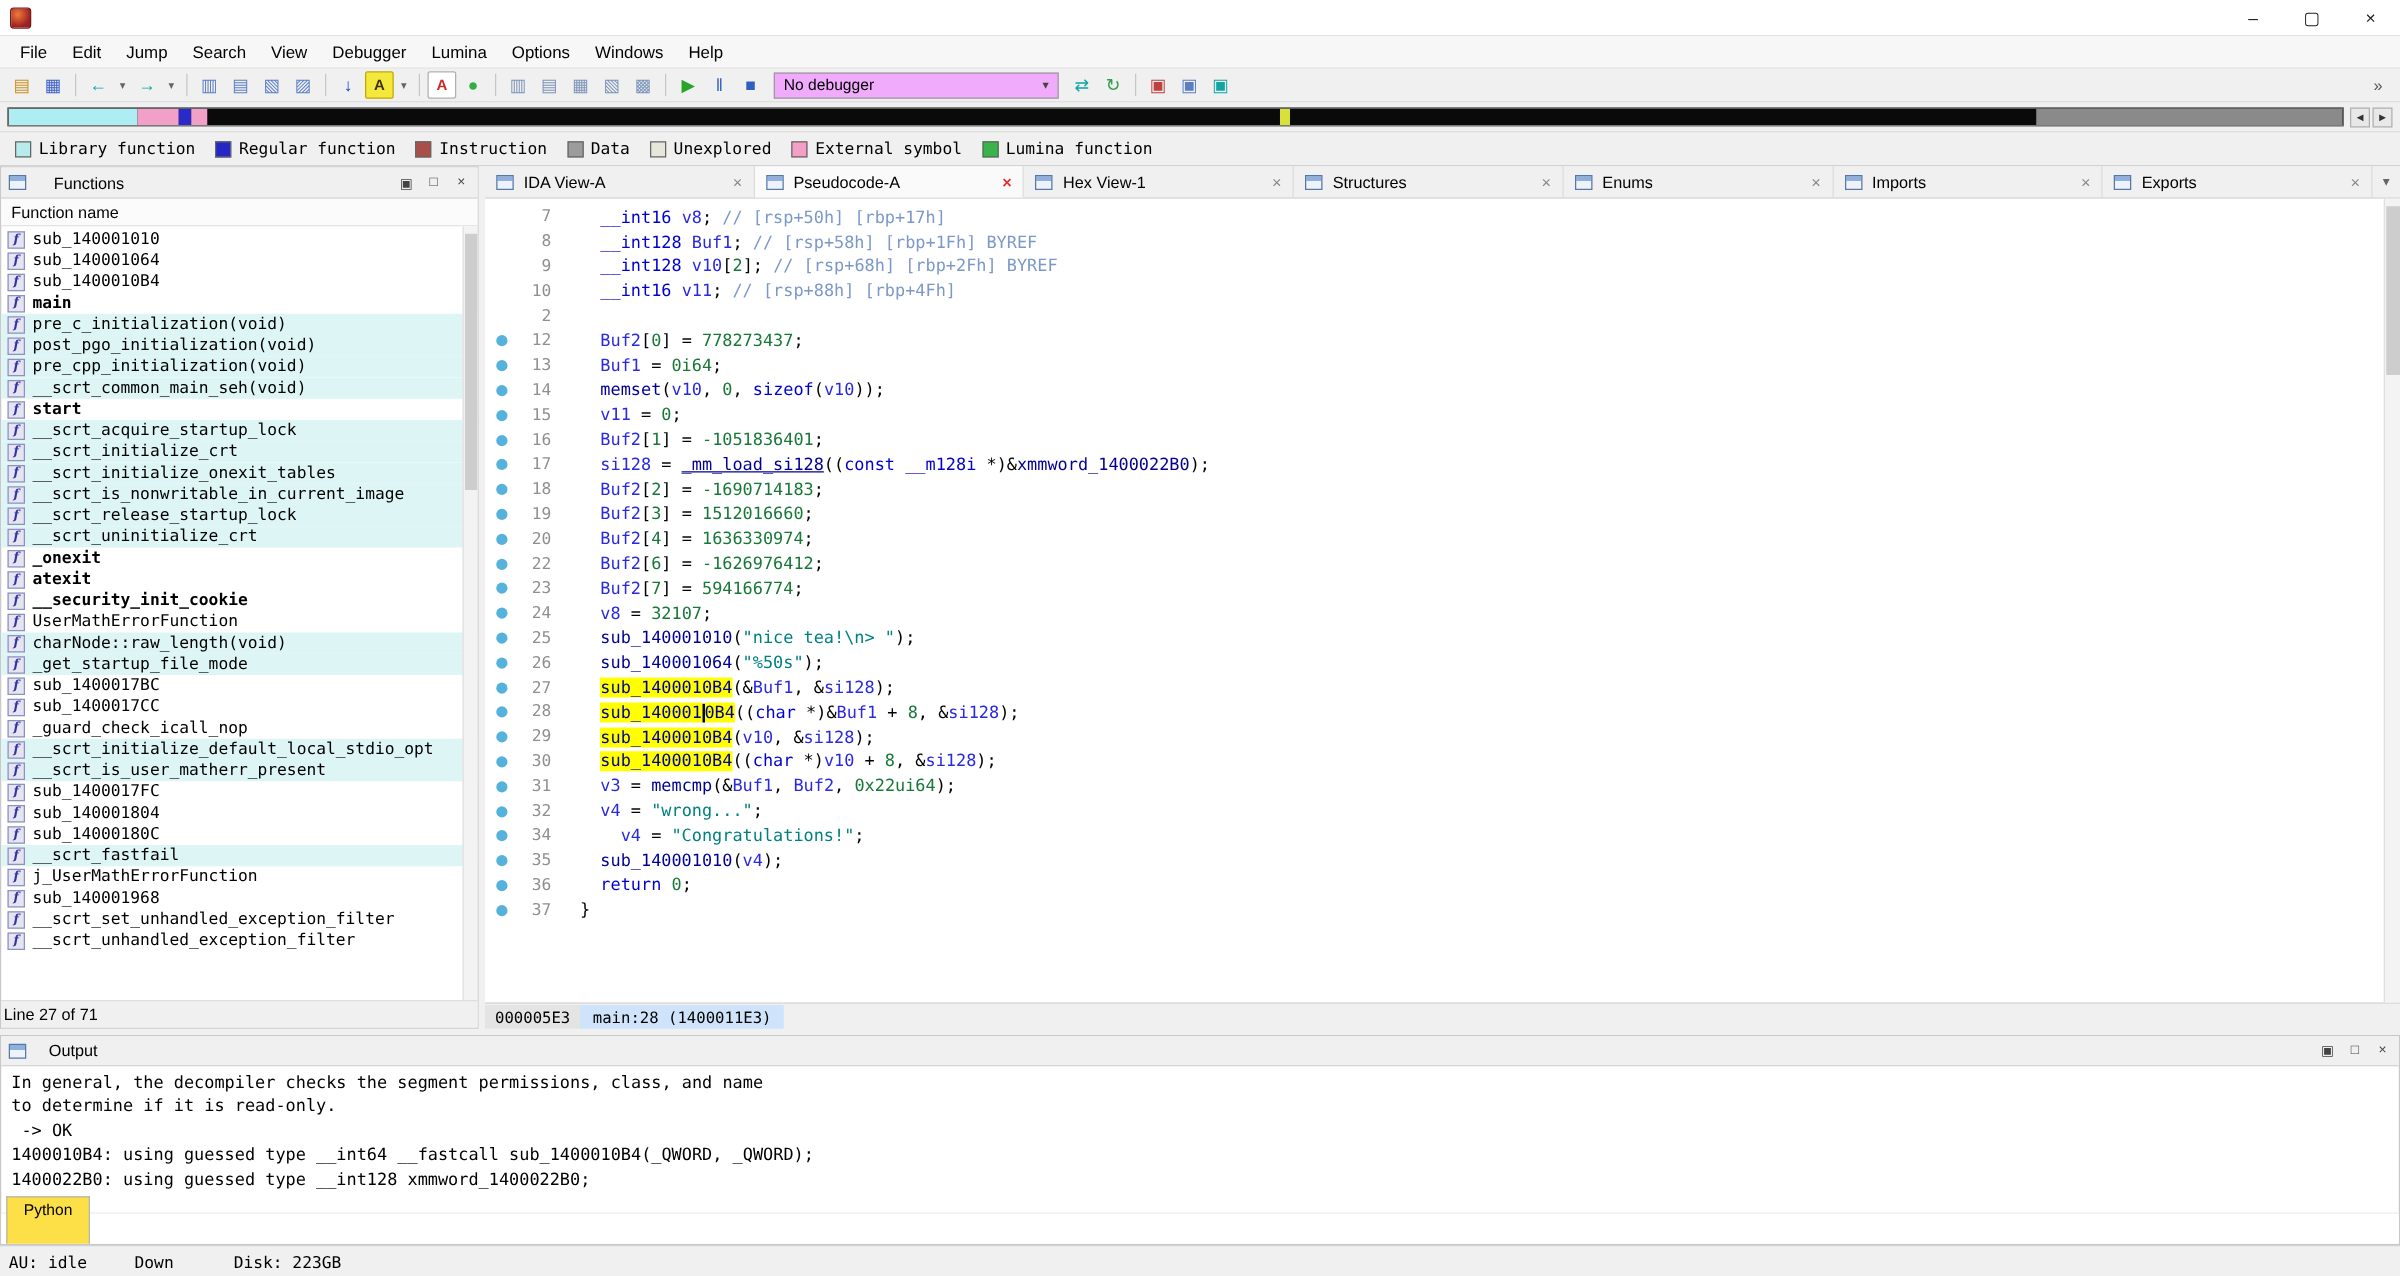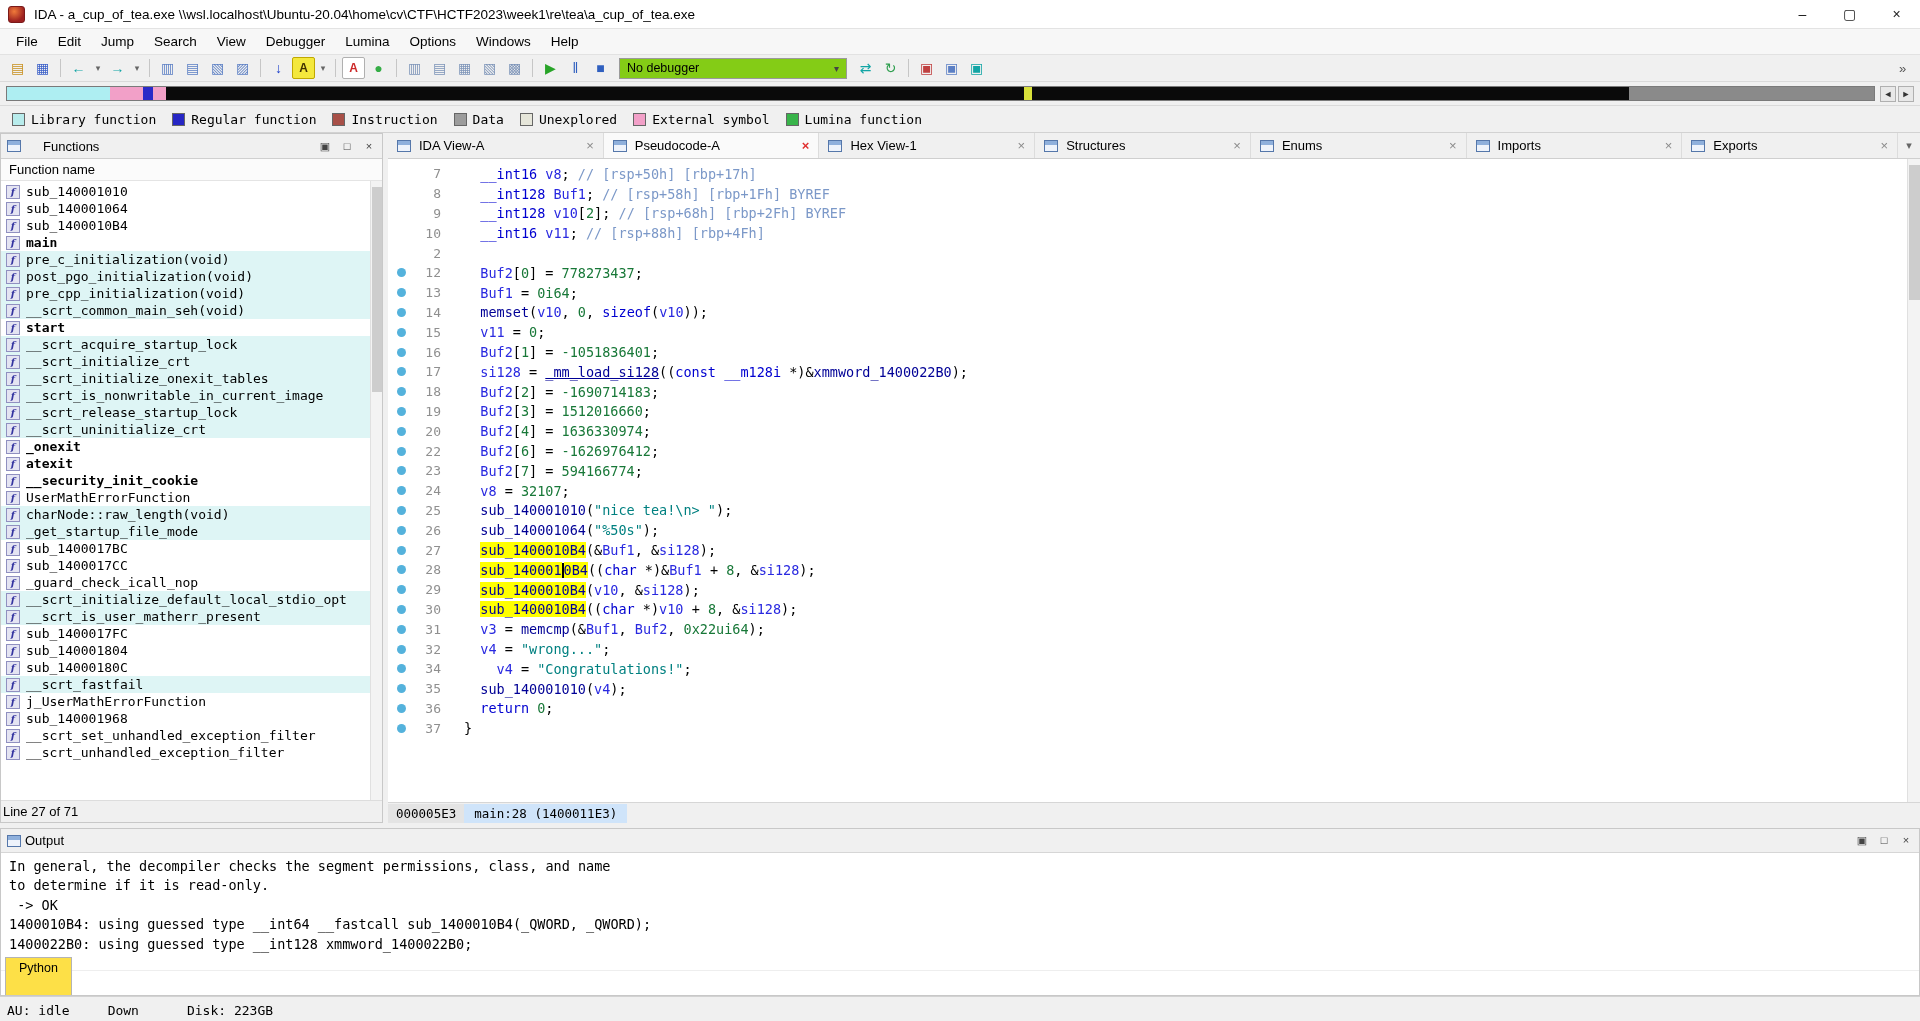--- a/index.html
+++ b/index.html
@@ -21,21 +21,21 @@
   
   .menubar { height:26px; background:#f7f7f7; display:flex; align-items:center; padding-left:6px; border-bottom:1px solid #e2e2e2; }
   .menu-item { padding:3px 10px; font-size:13.5px; }
 
   
   .toolbar { height:27px; background:#f0f0f0; display:flex; align-items:center; padding-left:5px; border-bottom:1px solid #dadada; }
   .tb-btn { min-width:23px; height:22px; display:flex; align-items:center; justify-content:center;
             font-size:14px; margin:0 1px; border-radius:2px; }
   .tb-btn.narrow { min-width:12px; font-size:9px; }
   .tb-sep { width:1px; height:18px; background:#c6c6c6; margin:0 5px; }
-  .debugger-select { width:228px; height:21px; background:#84cc16; border:1px solid #9a9a9a;
+  .debugger-select { width:228px; height:21px; background:#f0abfc; border:1px solid #9a9a9a;
      display:flex; align-items:center; font-size:12.5px; padding:0 7px; margin:0 6px; }
   .dd-arrow { margin-left:auto; font-size:10px; color:#444; }
   .tb-overflow { margin-left:auto; margin-right:6px; color:#555; font-size:13px; }
 
   
   .navband-row { height:24px; background:#f0f0f0; display:flex; align-items:center; padding:0 6px; border-bottom:1px solid #dadada; }
   .navband { flex:1; height:15px; border:1px solid #7a7a7a; display:flex; overflow:hidden; background:#111; }
   .nav-seg { height:100%; }
   .nav-arrows { display:flex; margin-left:5px; gap:2px; }
   .nav-arrow { width:16px; height:16px; border:1px solid #b0b0b0; background:#e8e8e8; font-size:9px;
@@ -104,40 +104,39 @@
   .code-thumb { position:absolute; left:1px; top:6px; width:11px; height:135px; background:#cdcdcd; }
 
   .code-status { height:21px; background:#f0f0f0; border-top:1px solid #d6d6d6; display:flex; align-items:center;
      font-family:"DejaVu Sans Mono", monospace; font-size:12.5px; }
   .cs-left { background:#e4e4e4; padding:2px 8px; }
   .cs-right { background:#cfe4fa; padding:2px 10px; }
 
   
   .h-splitter { height:5px; background:#f0f0f0; }
   .output-panel { border:1px solid #c8c8c8; background:#fff; }
-  .output-header { height:24px; background:#f0f0f0; display:flex; align-items:center; gap:4px; padding:0 6px;
+  .output-header { height:24px; background:#f0f0f0; display:flex; align-items:center; gap:18px; padding:0 6px;
      font-size:13px; border-bottom:1px solid #d6d6d6; }
   .output-content { height:117px; padding:4px 8px; font-family:"DejaVu Sans Mono", monospace; font-size:13.5px;
      line-height:19.4px; white-space:pre; overflow:hidden; }
   .python-row { height:25px; background:#fff; display:flex; align-items:flex-end; padding-left:4px; border-top:1px solid #eee; }
   .python-tab { border:1px solid #b4b4b4; border-bottom:none; background:#fde047; padding:3px 13px 20px; font-size:12.5px; }
 
   
   .statusbar { height:27px; background:#f0f0f0; border-top:1px solid #d2d2d2; display:flex; align-items:center;
      font-family:"DejaVu Sans Mono", monospace; font-size:13px; }
   .sb-au { margin-left:7px; }
   .sb-down { margin-left:38px; }
   .sb-disk { margin-left:48px; }
 </style>
 </head>
 <body>
 
 <div class="titlebar">
   <div class="app-icon"></div>
-  <div class="title-text">IDA - a_cup_of_tea.exe \\wsl.localhost\Ubuntu-20.04\home\cv\CTF\HCTF2023\week1\re\tea\a_cup_of_tea.exe</div>
   <div class="win-controls">
     <div class="win-btn">–</div>
     <div class="win-btn">▢</div>
     <div class="win-btn">×</div>
   </div>
 </div>
 
 <div class="menubar" id="menubar">
     <div class="menu-item">File</div>
     <div class="menu-item">Edit</div>

